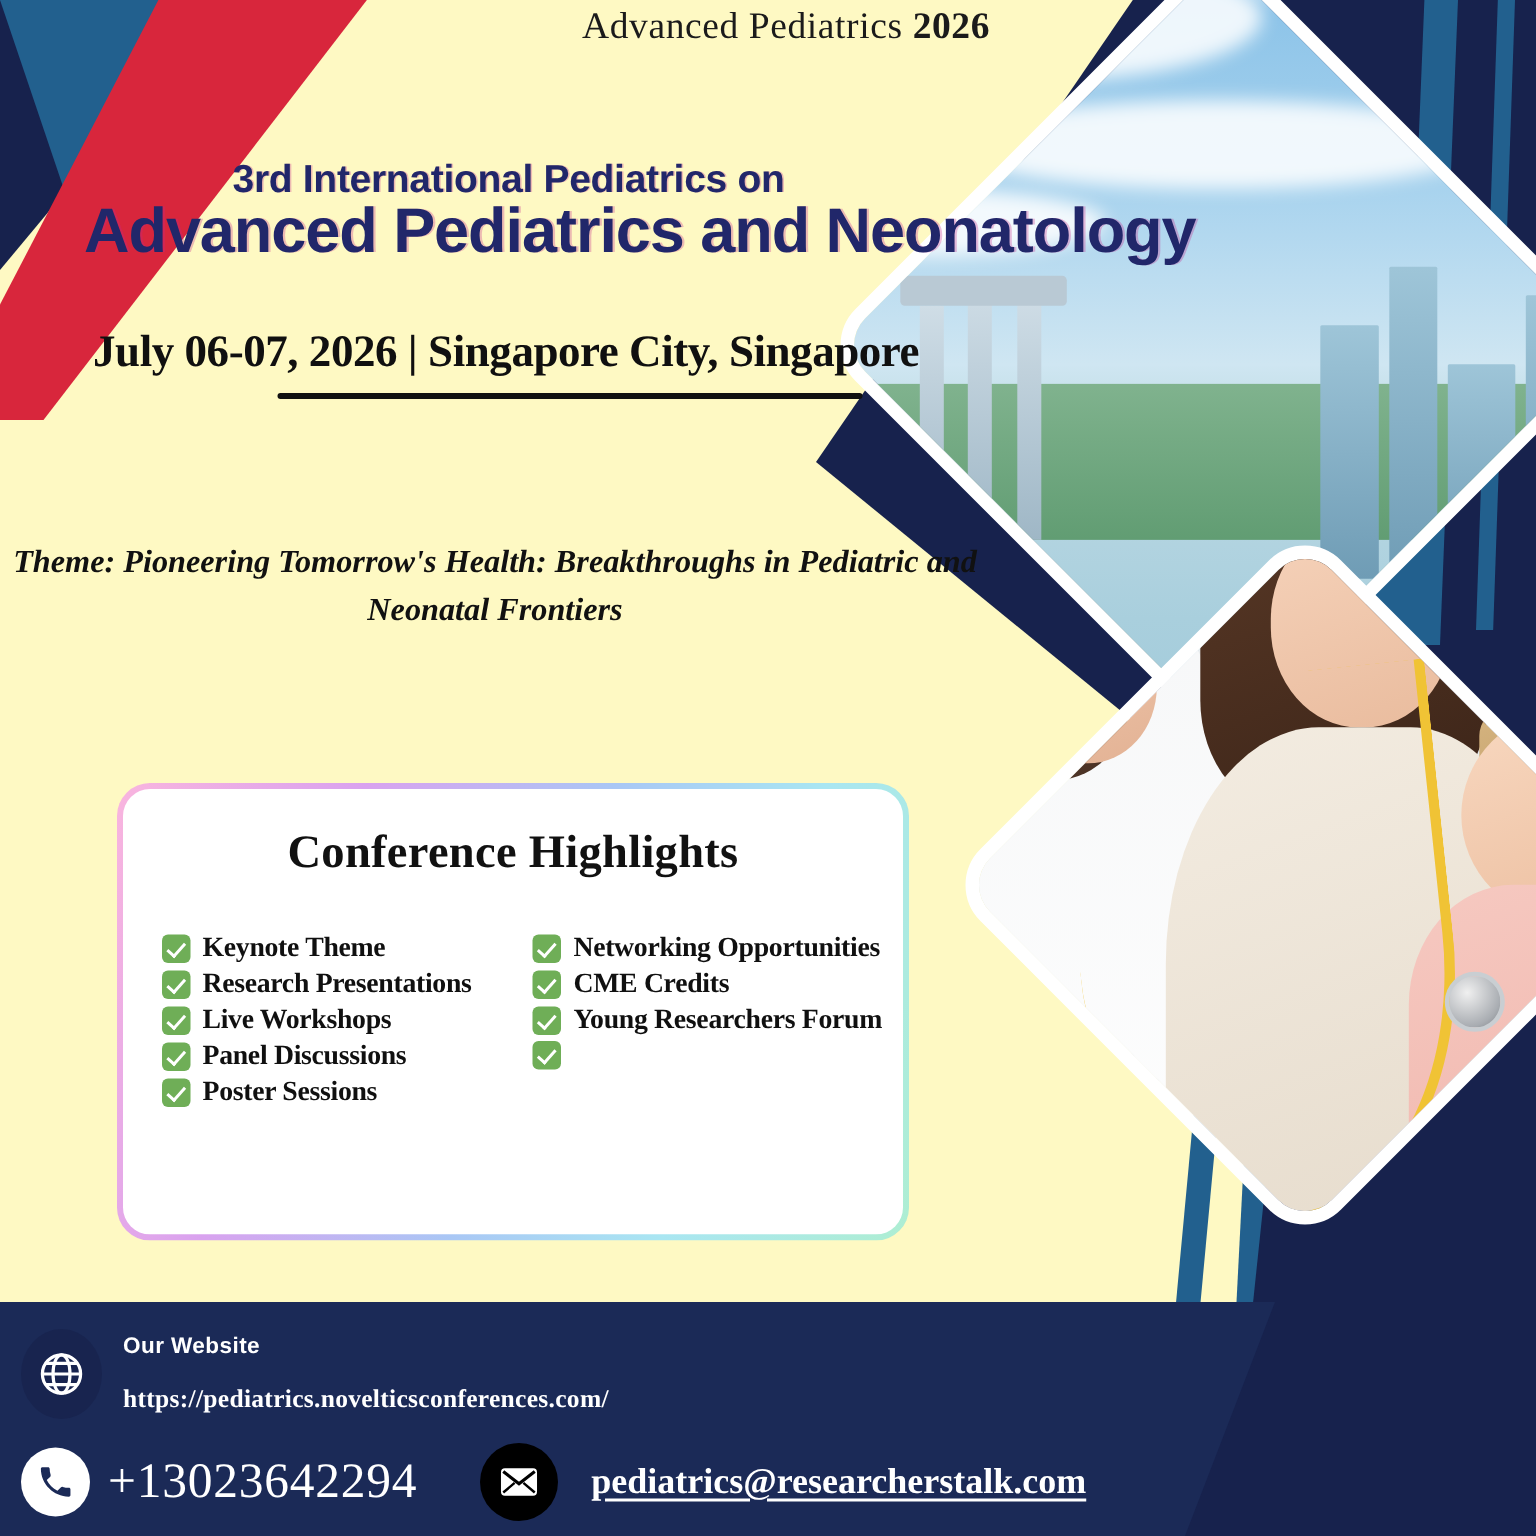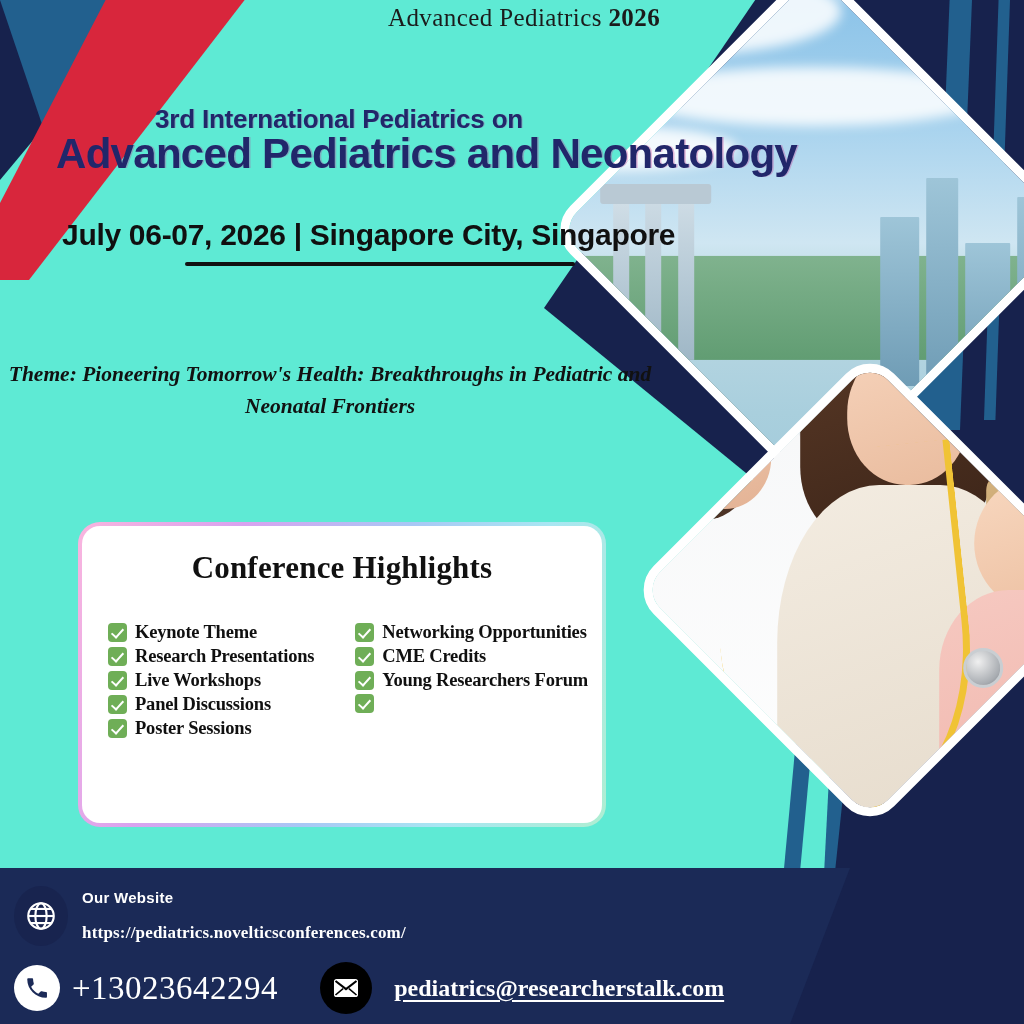--- a/index.html
+++ b/index.html
@@ -5,21 +5,21 @@
   html,body{margin:0;padding:0;}
   body{
     width:1024px;height:1024px;
     background:#ffffff;
     font-family:"Liberation Sans", sans-serif;
     overflow:hidden;
   }
   #poster{
     position:relative;
     width:1024px;height:1024px;
-    background:#5eead4;
+    background:#fef9c3;
     overflow:hidden;
   }
 
   
   .shape{position:absolute;}
 
   
   .tl-navy{
     top:0;left:0;width:150px;height:180px;
     background:#17224d;
@@ -194,21 +194,21 @@
   }
   .maintitle{
     position:absolute;top:130px;left:56px;
     font-size:42px;font-weight:bold;color:#21276a;
     letter-spacing:-.7px;white-space:nowrap;
     text-shadow:1.5px 0 0 rgba(196,40,140,.30);
     text-align:right;
   }
   .dateline{
     position:absolute;top:218px;left:62px;
-    font-family:Liberation Sans, sans-serif;
+    font-family:Liberation Serif, serif;
     font-size:30px;font-weight:bold;color:#101010;
     white-space:nowrap;letter-spacing:-.3px;
   }
   .date-underline{
     position:absolute;top:262px;left:185px;width:390px;height:4px;
     background:#111;border-radius:3px;
   }
 
   .theme{
     position:absolute;top:358px;left:0;width:660px;

